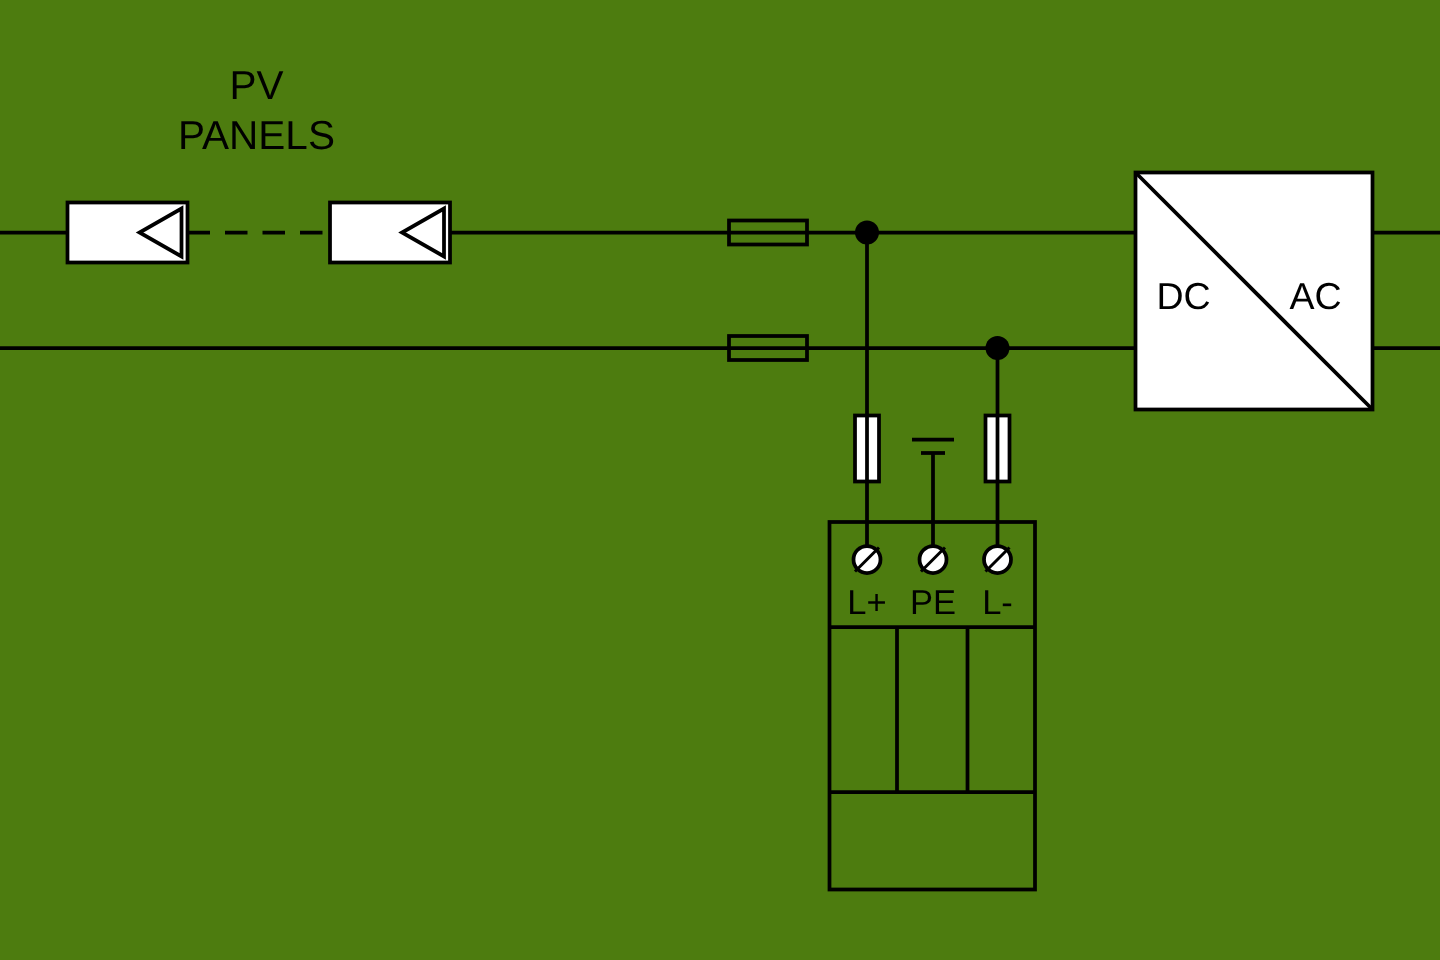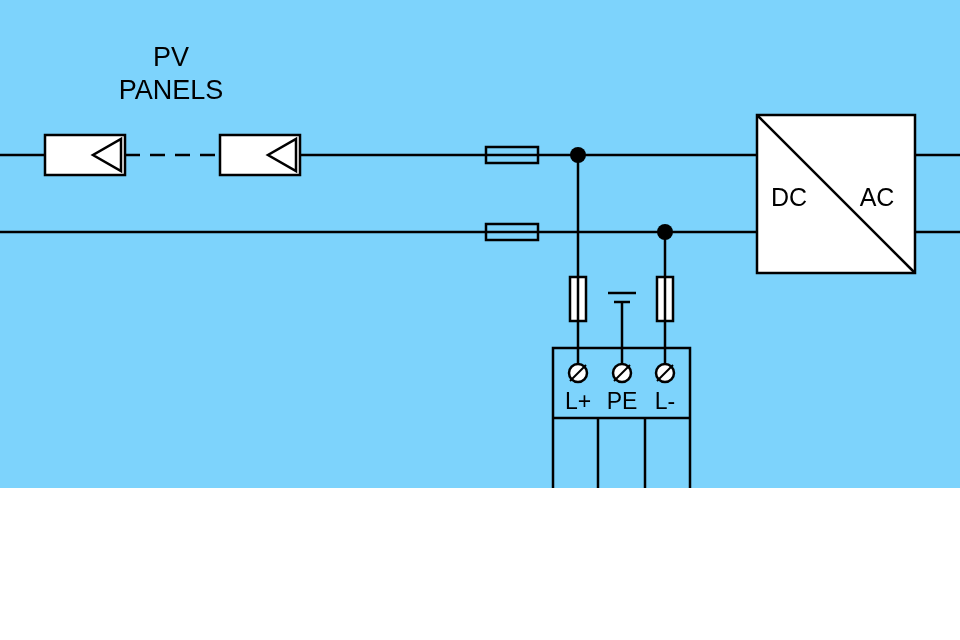--- a/index.html
+++ b/index.html
@@ -4,22 +4,22 @@
 <style>
   html,body{
     margin:0;
     padding:0;
     background:#ffffff;
     font-family:"Liberation Sans","DejaVu Sans",sans-serif;
   }
   .stage{
     position:relative;
     width:960px;
-    height:488px;
-    background:#7dd3fc;
+    height:640px;
+    background:#4d7c0f;
     overflow:hidden;
   }
   svg{display:block;}
   svg text{
     font-family:"Liberation Sans","DejaVu Sans",sans-serif;
     fill:#000000;
   }
   .wire{stroke:#000000;stroke-width:2.5;fill:none;stroke-linecap:butt;}
   .wire-dashed{stroke:#000000;stroke-width:2.5;fill:none;stroke-dasharray:15 10;}
   .sym{stroke:#000000;stroke-width:2.5;fill:none;}

